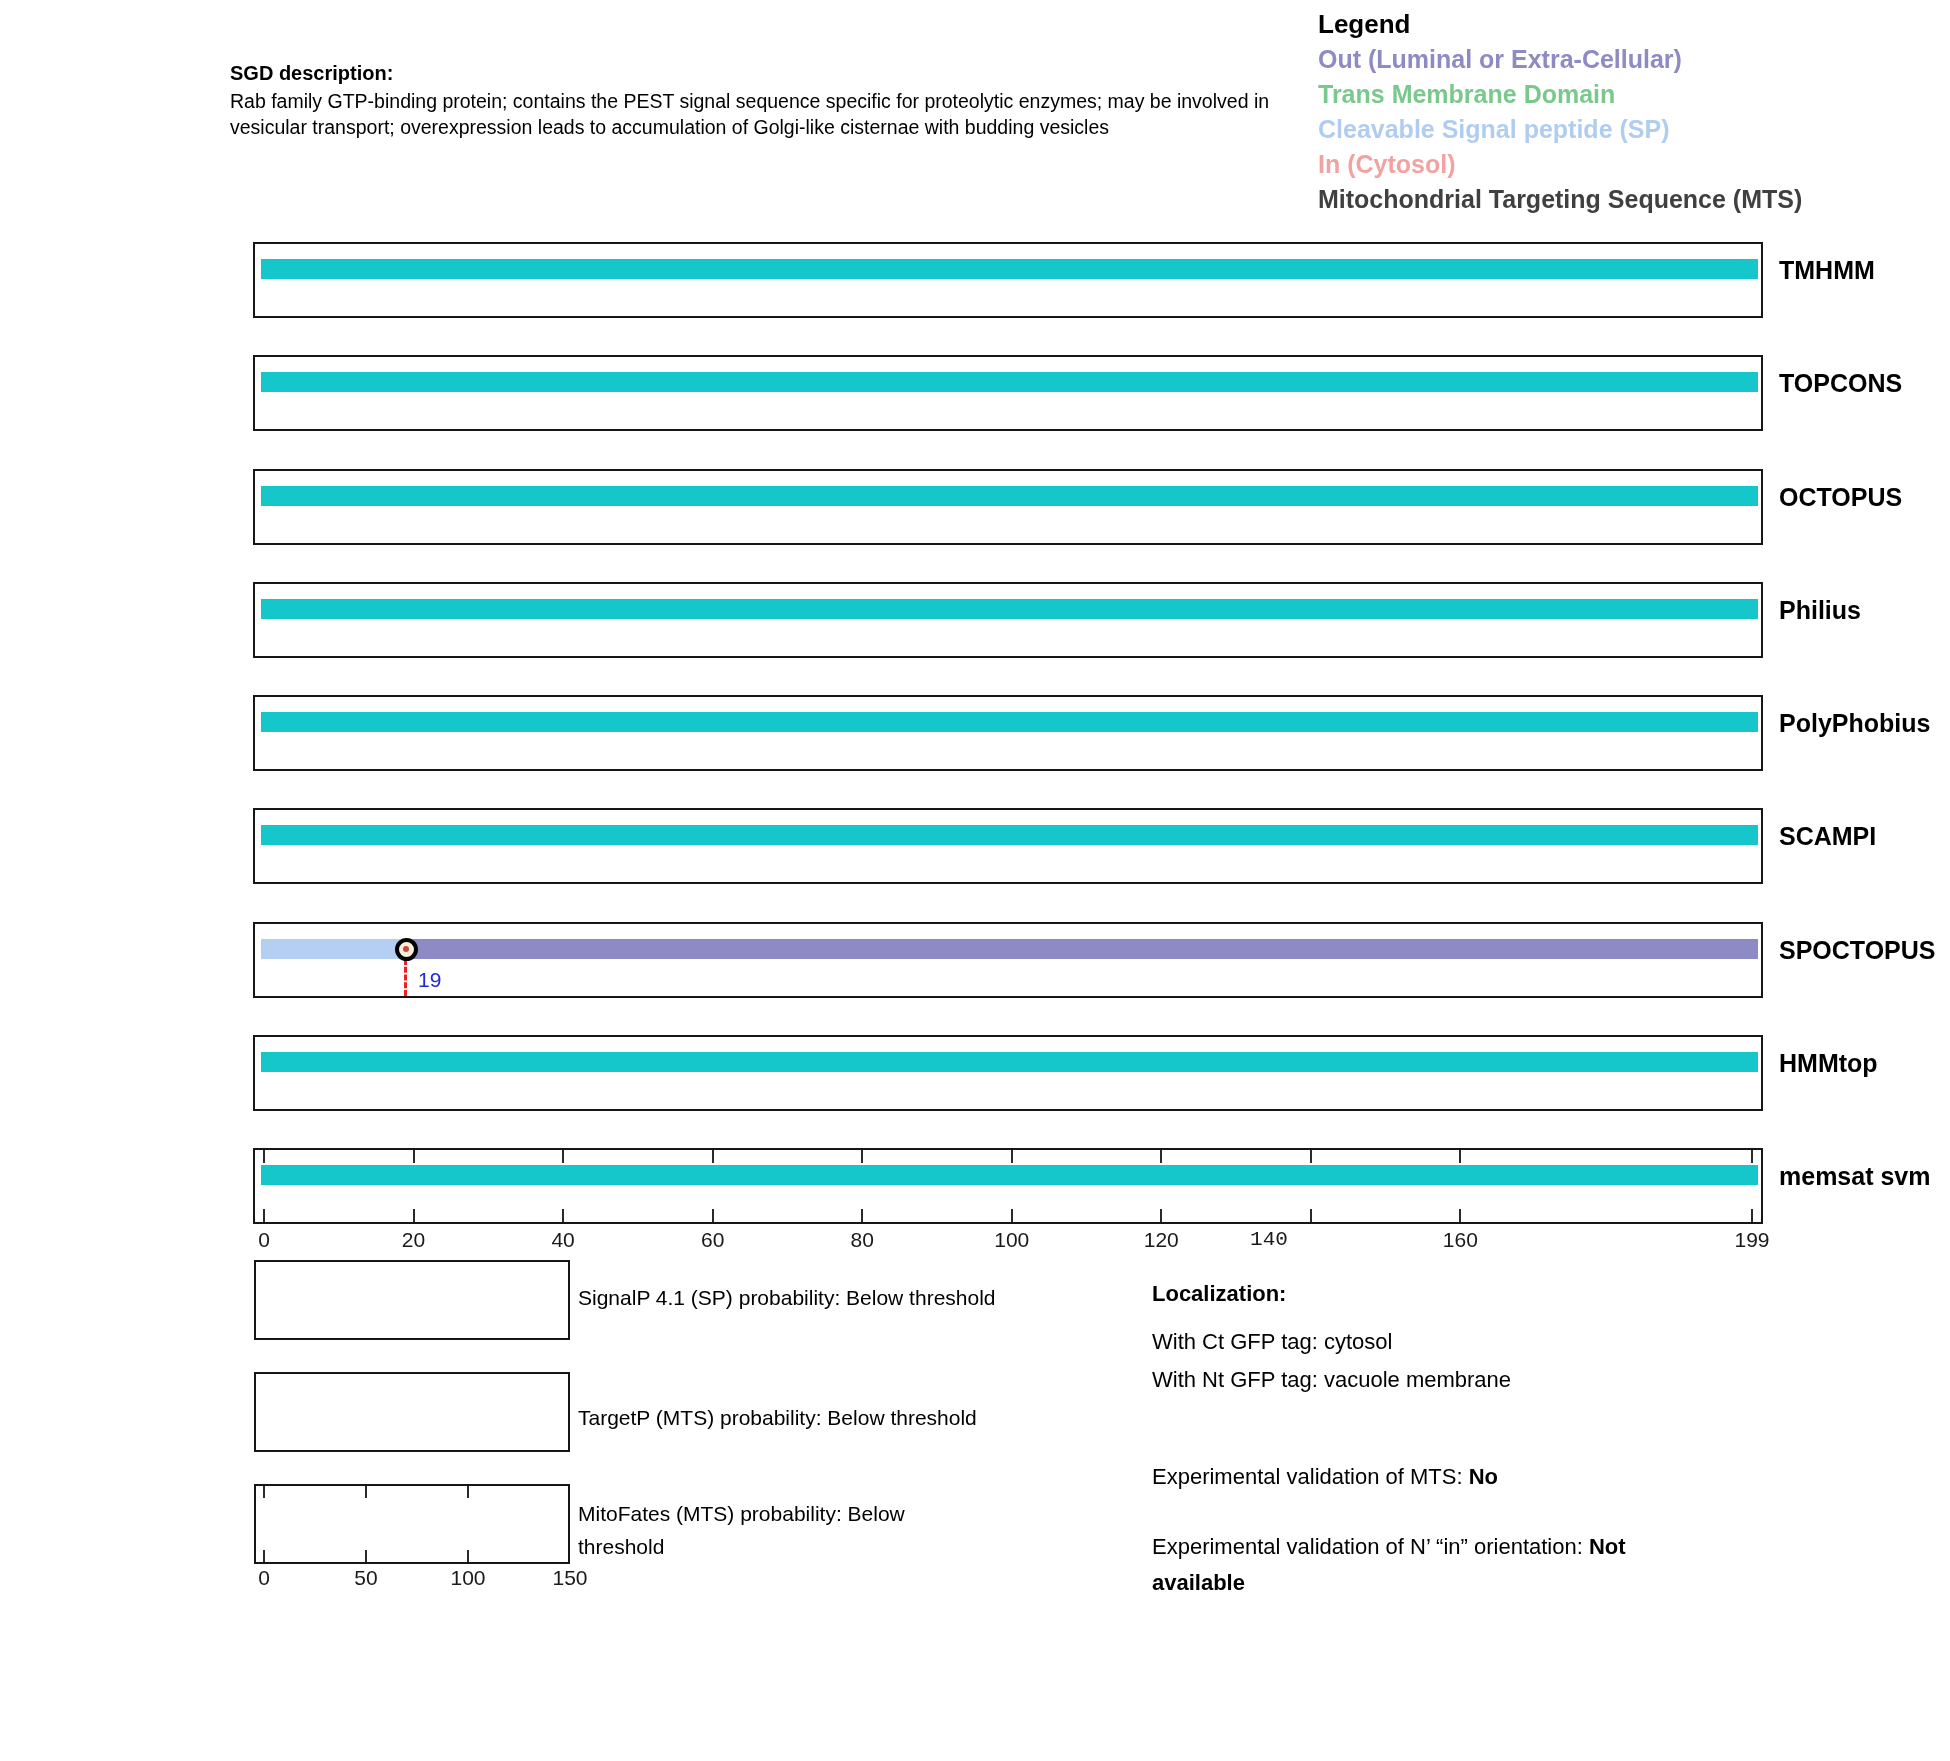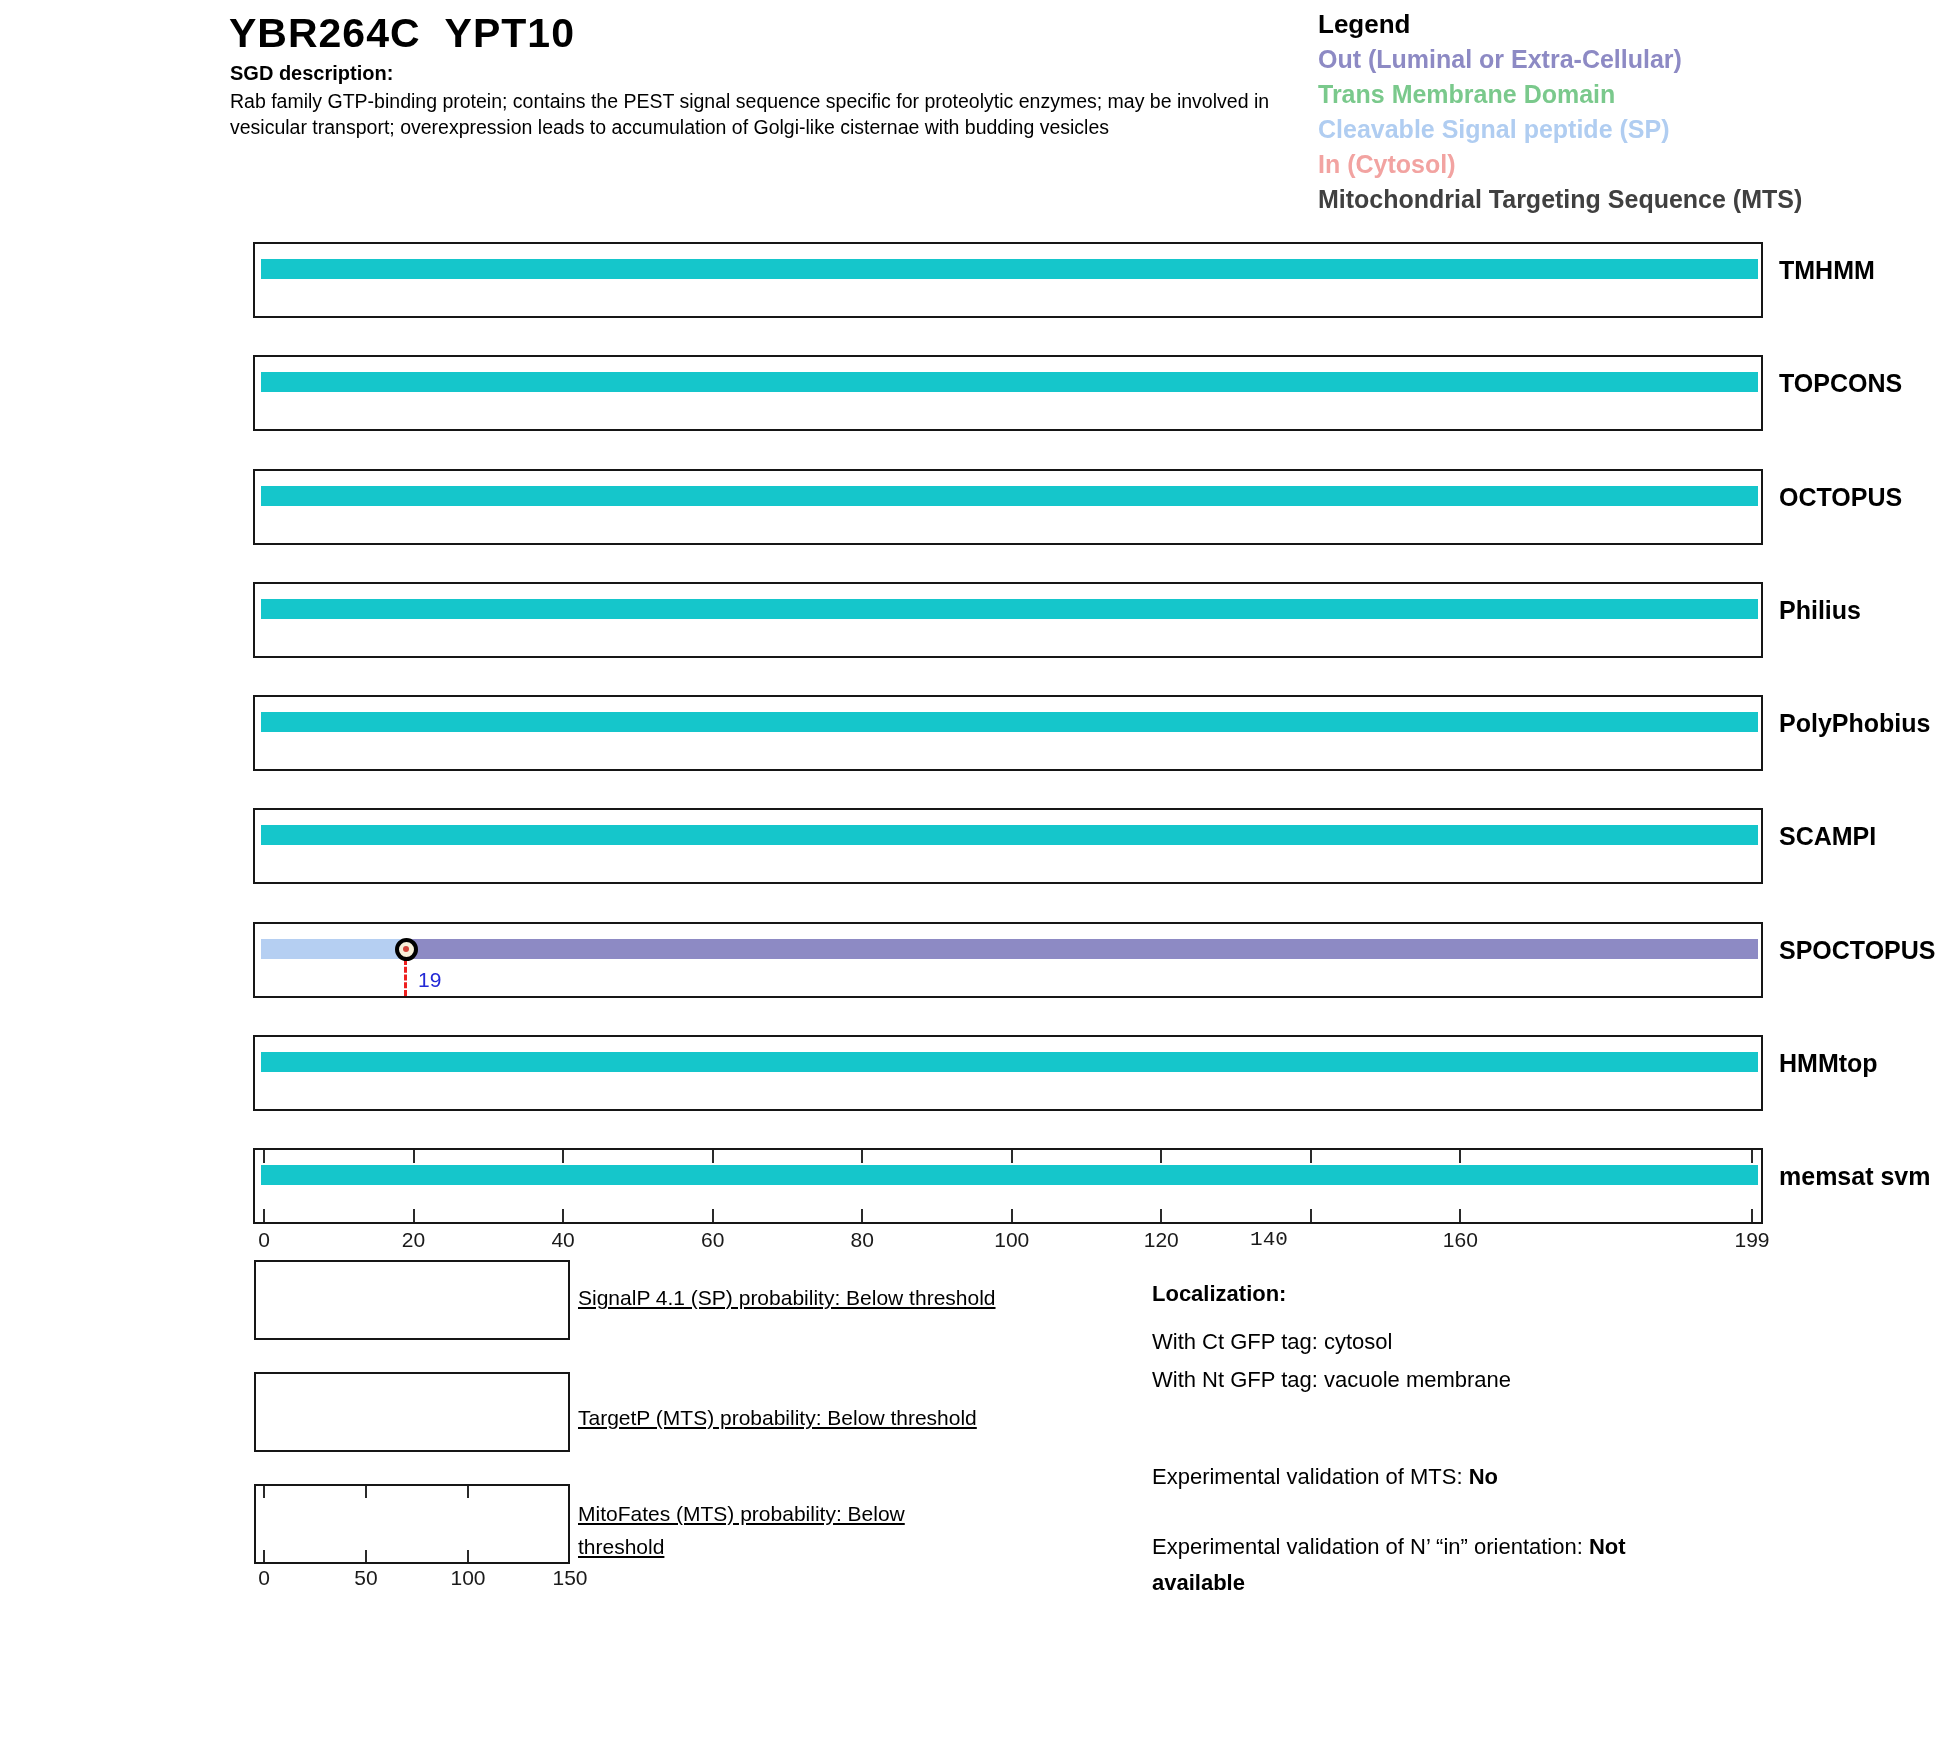--- a/index.html
+++ b/index.html
@@ -15,30 +15,29 @@
   .track-box{left:253px;width:1510px;height:76px;border:2px solid #161616;background:#fff;box-sizing:border-box;}
   .bar{height:20px;}
   .track-label{left:1779px;font-size:25px;font-weight:bold;white-space:nowrap;}
   .tick{width:2px;background:#2a2a2a;}
   .axis-label{font-size:21px;color:#1a1a1a;transform:translateX(-50%);white-space:nowrap;}
   .marker{width:15px;height:15px;border:4px solid #000;border-radius:50%;background:#f8f0da;}
   .marker-dot{width:6px;height:6px;border-radius:50%;background:#d2453a;}
   .cleave-line{width:0;border-left:3px dashed #ee1f1f;}
   .cleave-label{font-size:21px;color:#2329d6;font-weight:normal;}
   .small-box{left:254px;width:316px;height:80px;border:2px solid #161616;background:#fff;box-sizing:border-box;}
-  .small-label{left:578px;font-size:21px;line-height:33px;color:#000;width:600px;text-decoration:underline;}
+  .small-label{left:578px;font-size:21px;line-height:33px;color:#000;width:600px;}
   .loc-heading{left:1152px;top:1281px;font-size:22px;font-weight:bold;}
   .loc-line{left:1152px;width:560px;font-size:22px;line-height:36px;}
   .loc-line b{font-weight:bold;}
 </style>
 </head>
 <body>
 
 <div id="page">
-  <div class="abs title">YBR264C  YPT10</div>
   <div class="abs sgd-label">SGD description:</div>
   <div class="abs desc">Rab family GTP-binding protein; contains the PEST signal sequence specific for proteolytic enzymes; may be involved in vesicular transport; overexpression leads to accumulation of Golgi-like cisternae with budding vesicles</div>
 
   <div class="abs legend">
     <div class="legend-title">Legend</div>
     <div id="legend-items">
         <div class="legend-item" style="color: rgb(141, 138, 196);">Out (Luminal or Extra-Cellular)</div>
         <div class="legend-item" style="color: rgb(122, 201, 140);">Trans Membrane Domain</div>
         <div class="legend-item" style="color: rgb(176, 205, 241);">Cleavable Signal peptide (SP)</div>
         <div class="legend-item" style="color: rgb(242, 163, 161);">In (Cytosol)</div>

